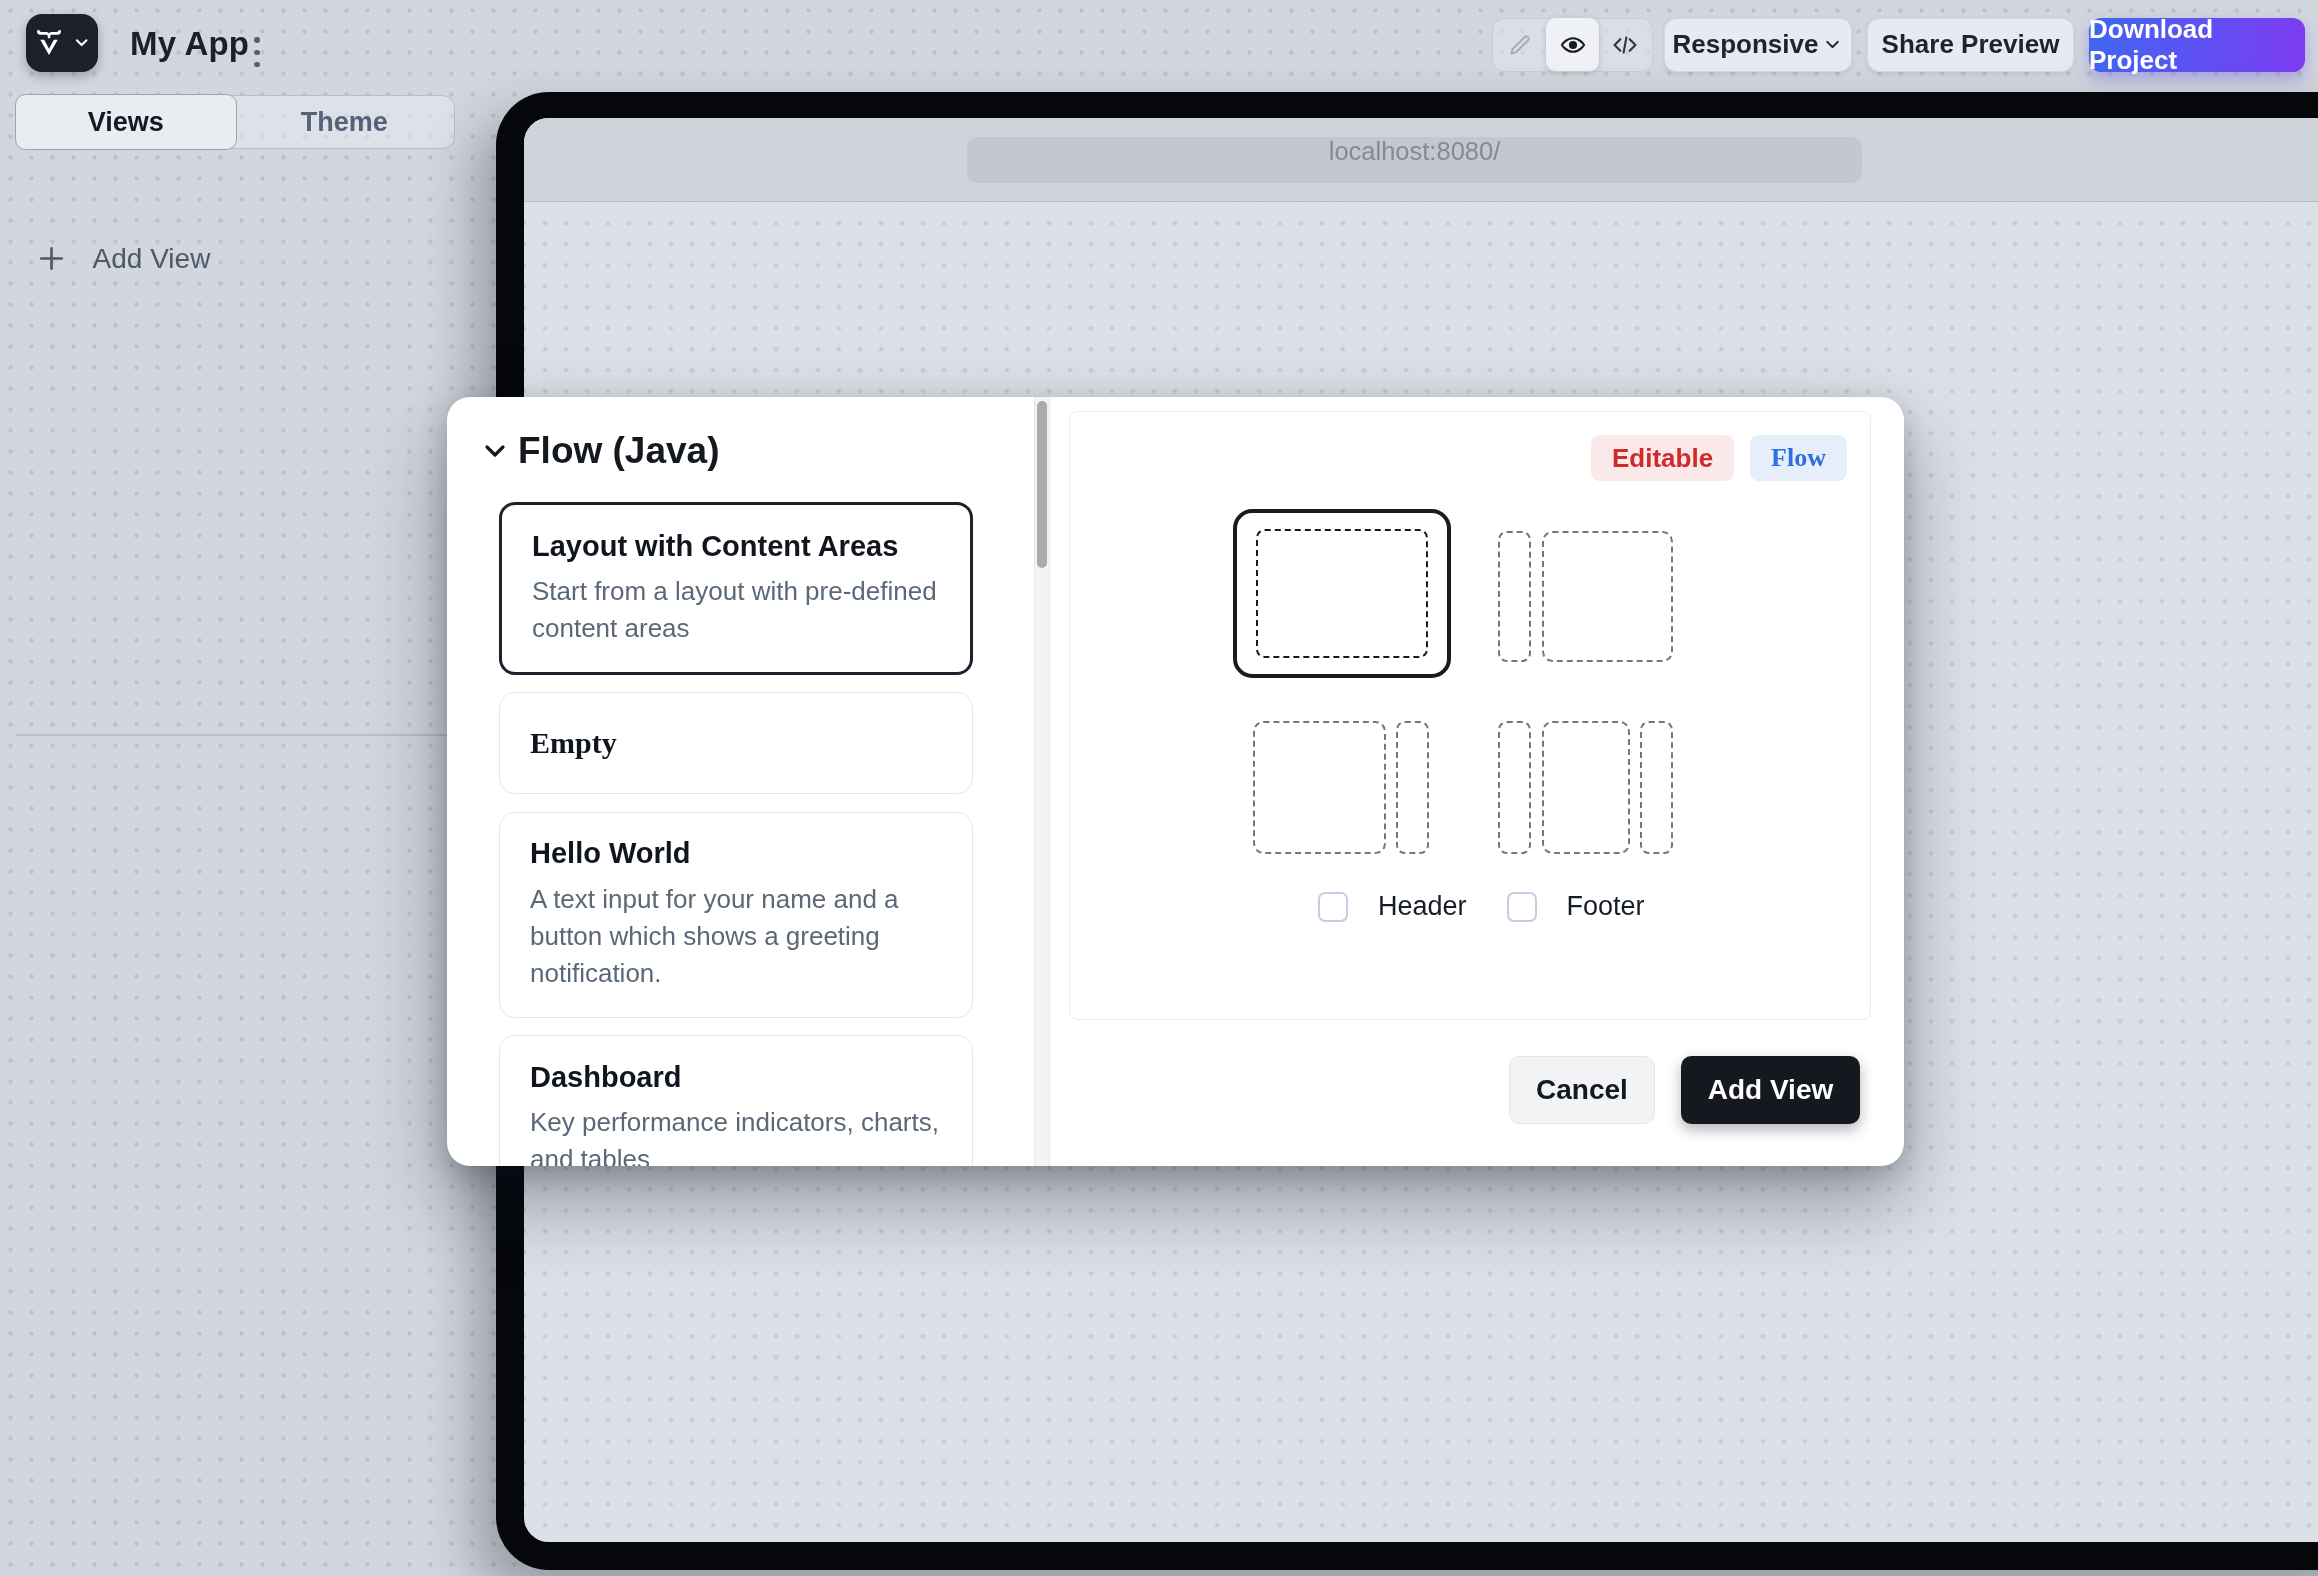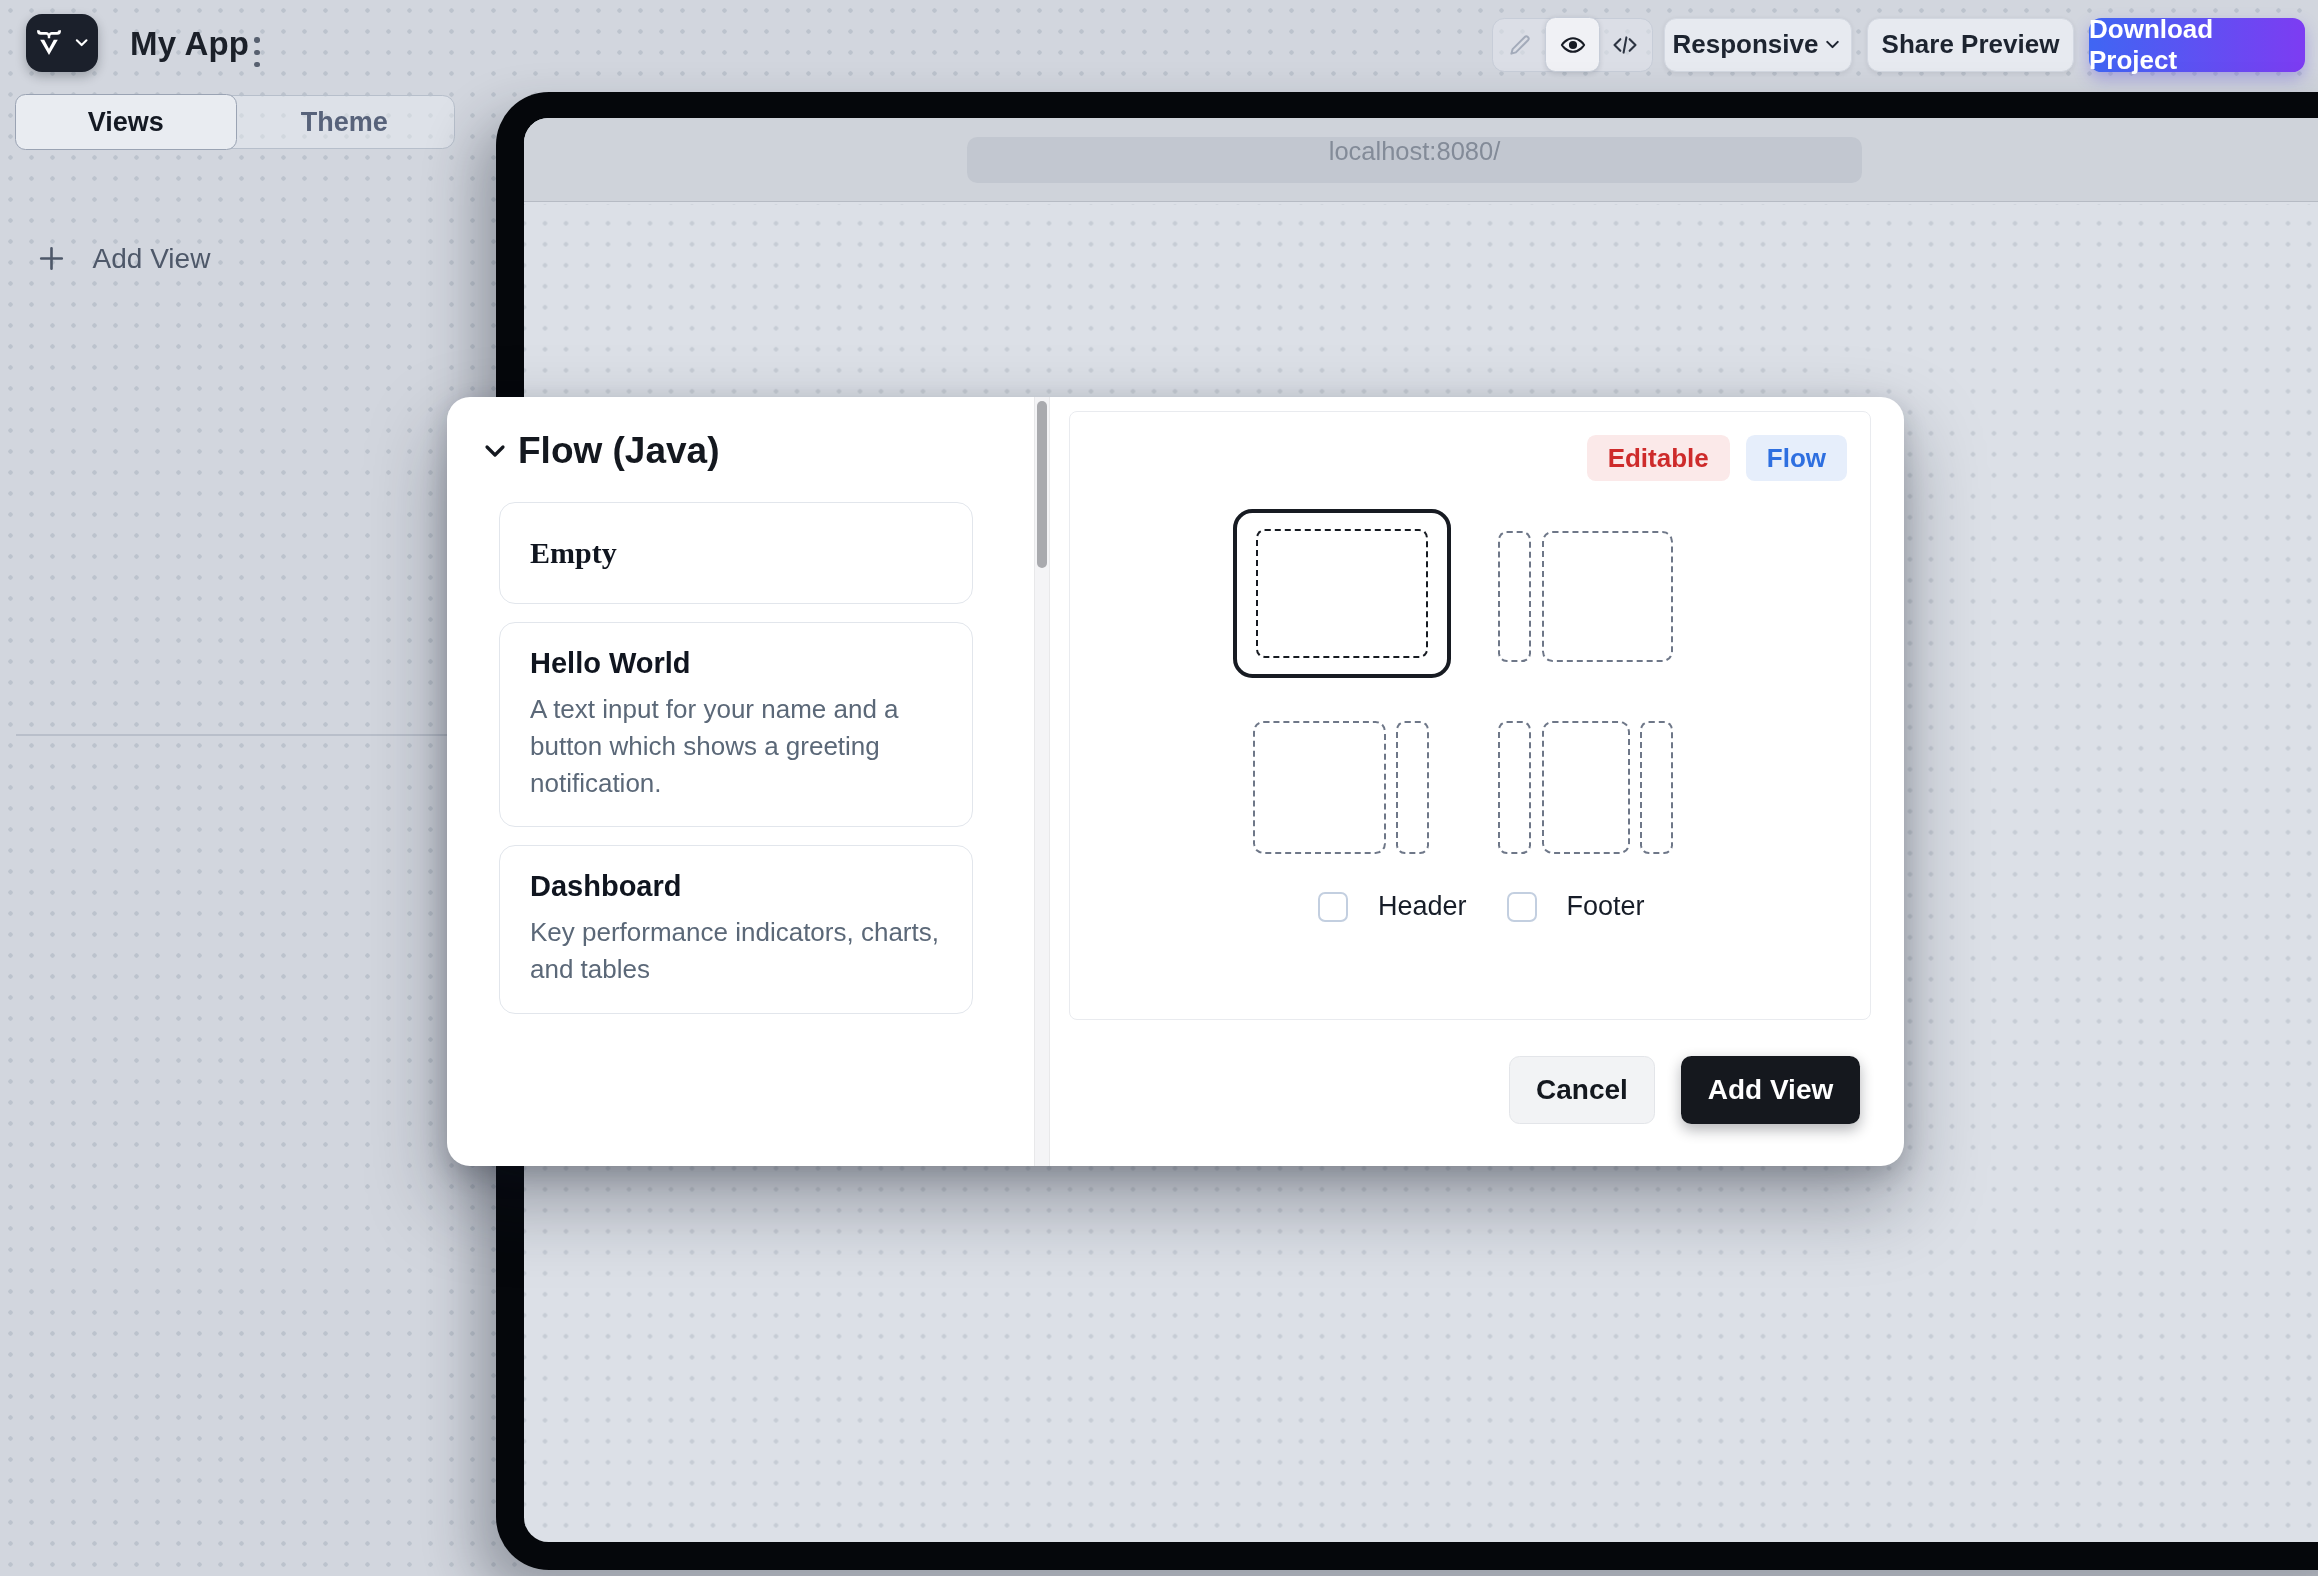--- a/index.html
+++ b/index.html
@@ -119,21 +119,21 @@
   }
   .scroll-thumb { position:absolute; left:1.8px; top:3.5px; width:10.5px; height:167px; background:#a9aaae; border-radius:6.1px; cursor:grab; }
 
   .dialog-panel {
     position:absolute; left:622px; top:14px; width:802px; height:609px;
     border:1.8px solid #e9ebef; border-radius:8px; background:#fff;
   }
   .badges { position:absolute; top:23px; right:23px; display:flex; gap:16px; }
   .badge { height:46px; padding:0 21px; border-radius:8.8px; font-size:26px; font-weight:600; display:flex; align-items:center; }
   .badge-editable { background:#fbe9e9; color:#ce2b2b; }
-  .badge-flow { background:#e6eefb; color:#2e6fe0; }
+  .badge-flow { background:#e6eefb; color:#2e6fe0;font-family:Liberation Serif, serif; }
 
   .opt { position:absolute; cursor:pointer; }
   .opt-row { display:flex; gap:10.5px; }
   .dash { border:2.6px dashed #6e7788; border-radius:8.8px; }
   .opt1 { left:163px; top:97px; width:218px; height:169px; border:4.4px solid #171b22; border-radius:19.3px; }
   .opt1-inner { position:absolute; left:19.3px; right:19.3px; top:16px; bottom:16px; border:2.6px dashed #171b22; border-radius:8.8px; }
   .opt2 { left:428px; top:119px; width:175px; height:131px; }
   .opt3 { left:183px; top:309px; width:176px; height:133px; }
   .opt4 { left:428px; top:309px; width:175px; height:133px; }
   .opt .thin { width:33px; }
@@ -255,20 +255,24 @@
     <div class="section-header">
       <span>
         <svg width="32" height="32" viewBox="0 0 24 24" fill="none" stroke="#14181f" stroke-width="2.4" stroke-linecap="round" stroke-linejoin="round">
             <path d="M6 9l6 6 6-6"></path>
           </svg>
       </span>
       <span>Flow (Java)</span>
     </div>
 
     <div class="cards">
+      <div class="card selected">
+        <div class="card-title">Layout with Content Areas</div>
+        <div class="card-desc">Start from a layout with pre-defined content areas</div>
+      </div>
       <div class="card card-empty">
         <div class="card-title">Empty</div>
       </div>
       <div class="card">
         <div class="card-title">Hello World</div>
         <div class="card-desc">A text input for your name and a button which shows a greeting notification.</div>
       </div>
       <div class="card">
         <div class="card-title">Dashboard</div>
         <div class="card-desc">Key performance indicators, charts, and tables</div>

